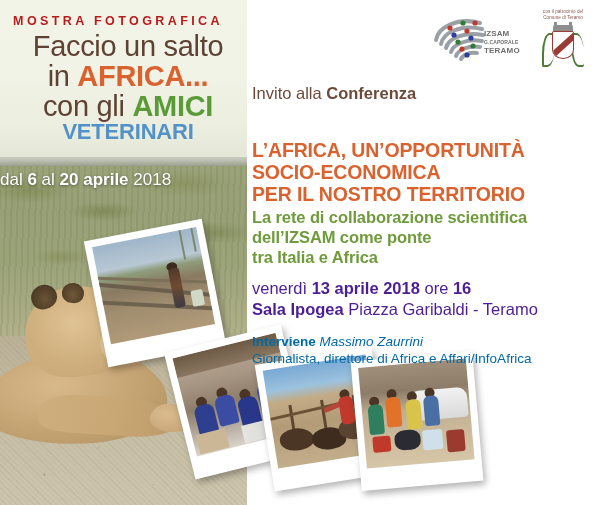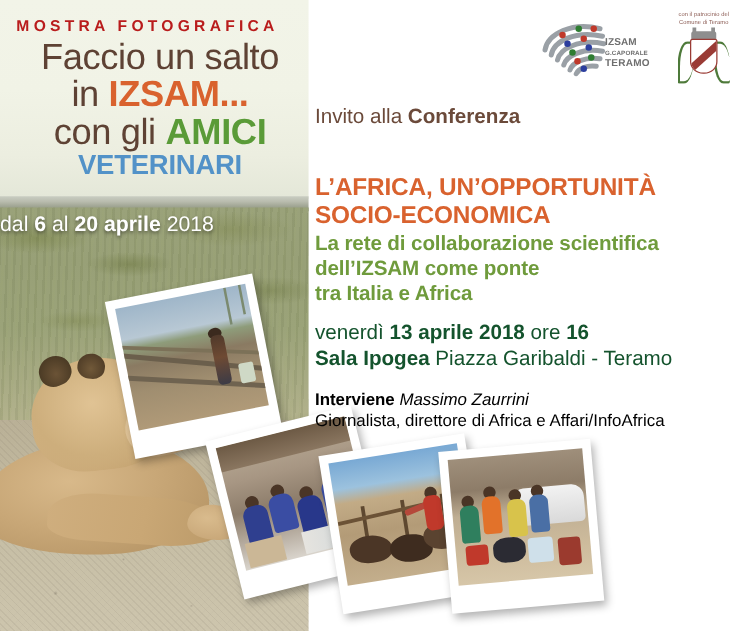--- a/index.html
+++ b/index.html
@@ -284,24 +284,24 @@
   .invito b { font-weight:700; }
   .conf-title {
     font-size:19.5px; font-weight:700; color:#d9622e;
     line-height:1.13; letter-spacing:-.15px; margin-bottom:3px;margin-top:36px;
   }
   .conf-sub {
     font-size:16.5px; font-weight:700; color:#6f9b3c;
     line-height:1.2; letter-spacing:-.1px; margin-top:2px;
   }
   .when {
-    margin-top:11px; font-size:16.5px; color:#14532d; line-height:1.25;
+    margin-top:11px; font-size:16.5px; color:#4c1d95; line-height:1.25;
   }
   .when b { font-weight:700; }
-  .speaker { margin-top:13px; font-size:13.5px; color:#000000; line-height:1.3; }
+  .speaker { margin-top:13px; font-size:13.5px; color:#0369a1; line-height:1.3; }
   .speaker b { font-weight:700; }
   .speaker i { font-style:italic; }
 </style>
 </head>
 <body>
 
 <div id="poster">
 
   <div class="left-panel">
     <div class="sky"></div>
@@ -379,21 +379,21 @@
       <div class="bag2"></div>
       <div class="bag3"></div>
       <div class="chair"></div>
     </div>
   </div>
 
   <div class="kicker">MOSTRA FOTOGRAFICA</div>
 
   <div class="headline">
     <div class="hl-1">Faccio un salto</div>
-    <div class="hl-2"><span>in </span><span class="c-orange">IZSAM...</span></div>
+    <div class="hl-2"><span>in </span><span class="c-orange">AFRICA...</span></div>
     <div class="hl-3"><span>con gli </span><span class="c-green">AMICI</span></div>
     <div class="hl-4 c-blue">VETERINARI</div>
   </div>
 
   <div class="daterange"><span>dal </span><b>6</b><span> al </span><b>20 aprile</b><span> 2018</span></div>
 
   <div class="logos">
 
     <div class="izsam">
       <svg width="92" height="54" viewBox="0 0 92 54">
@@ -441,20 +441,21 @@
 
   </div>
 
   <div class="right">
 
     <div class="invito"><span>Invito alla </span><b>Conferenza</b></div>
 
     <div class="conf-title">
       <div>L’AFRICA, UN’OPPORTUNITÀ</div>
       <div>SOCIO-ECONOMICA</div>
+      <div>PER IL NOSTRO TERRITORIO</div>
     </div>
 
     <div class="conf-sub">
       <div>La rete di collaborazione scientifica</div>
       <div>dell’IZSAM come ponte</div>
       <div>tra Italia e Africa</div>
     </div>
 
     <div class="when">
       <div><span>venerdì </span><b>13 aprile 2018</b><span> ore </span><b>16</b></div>

